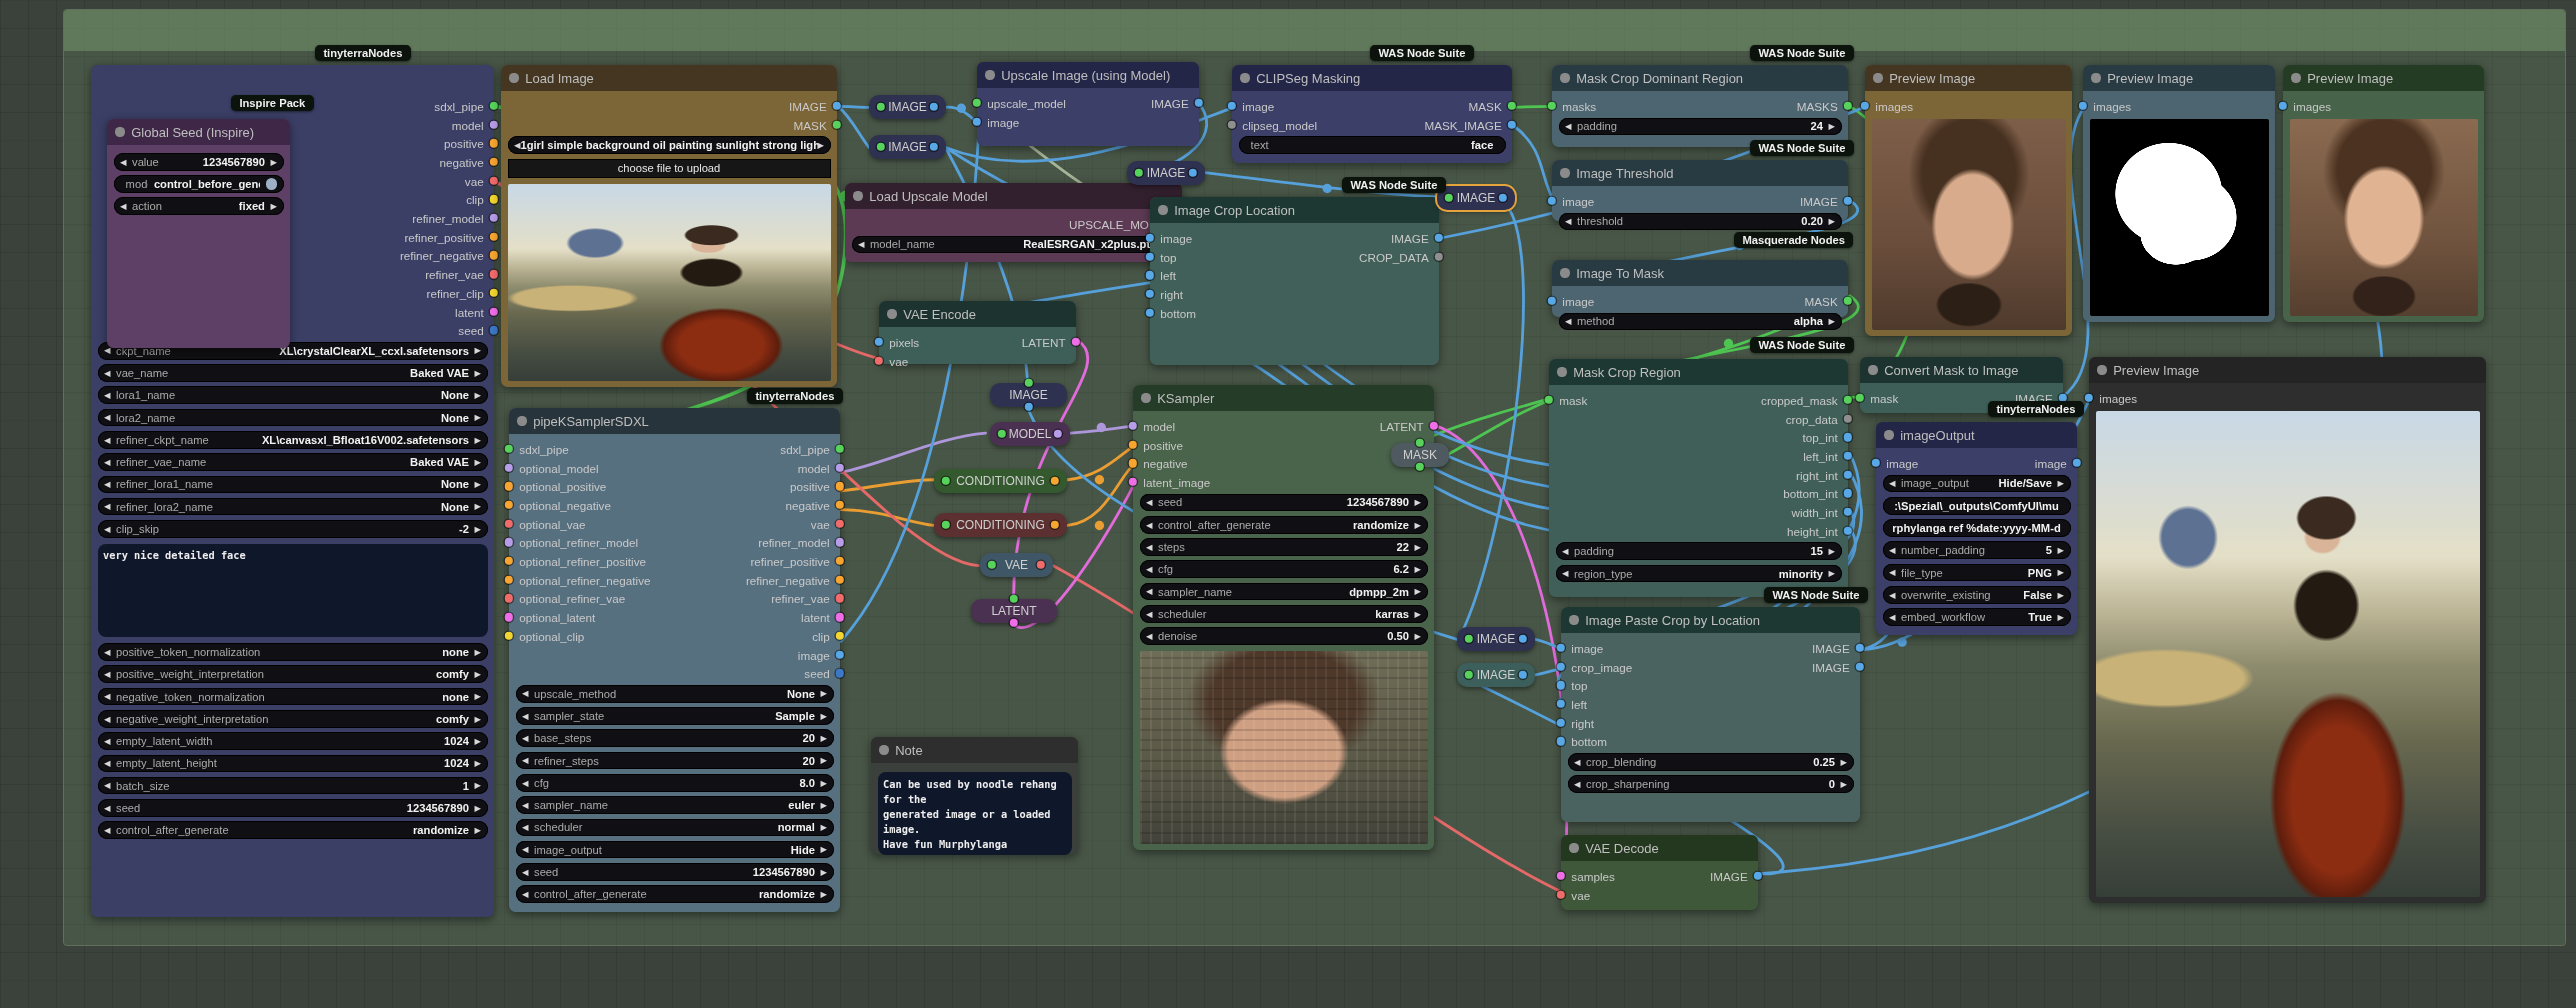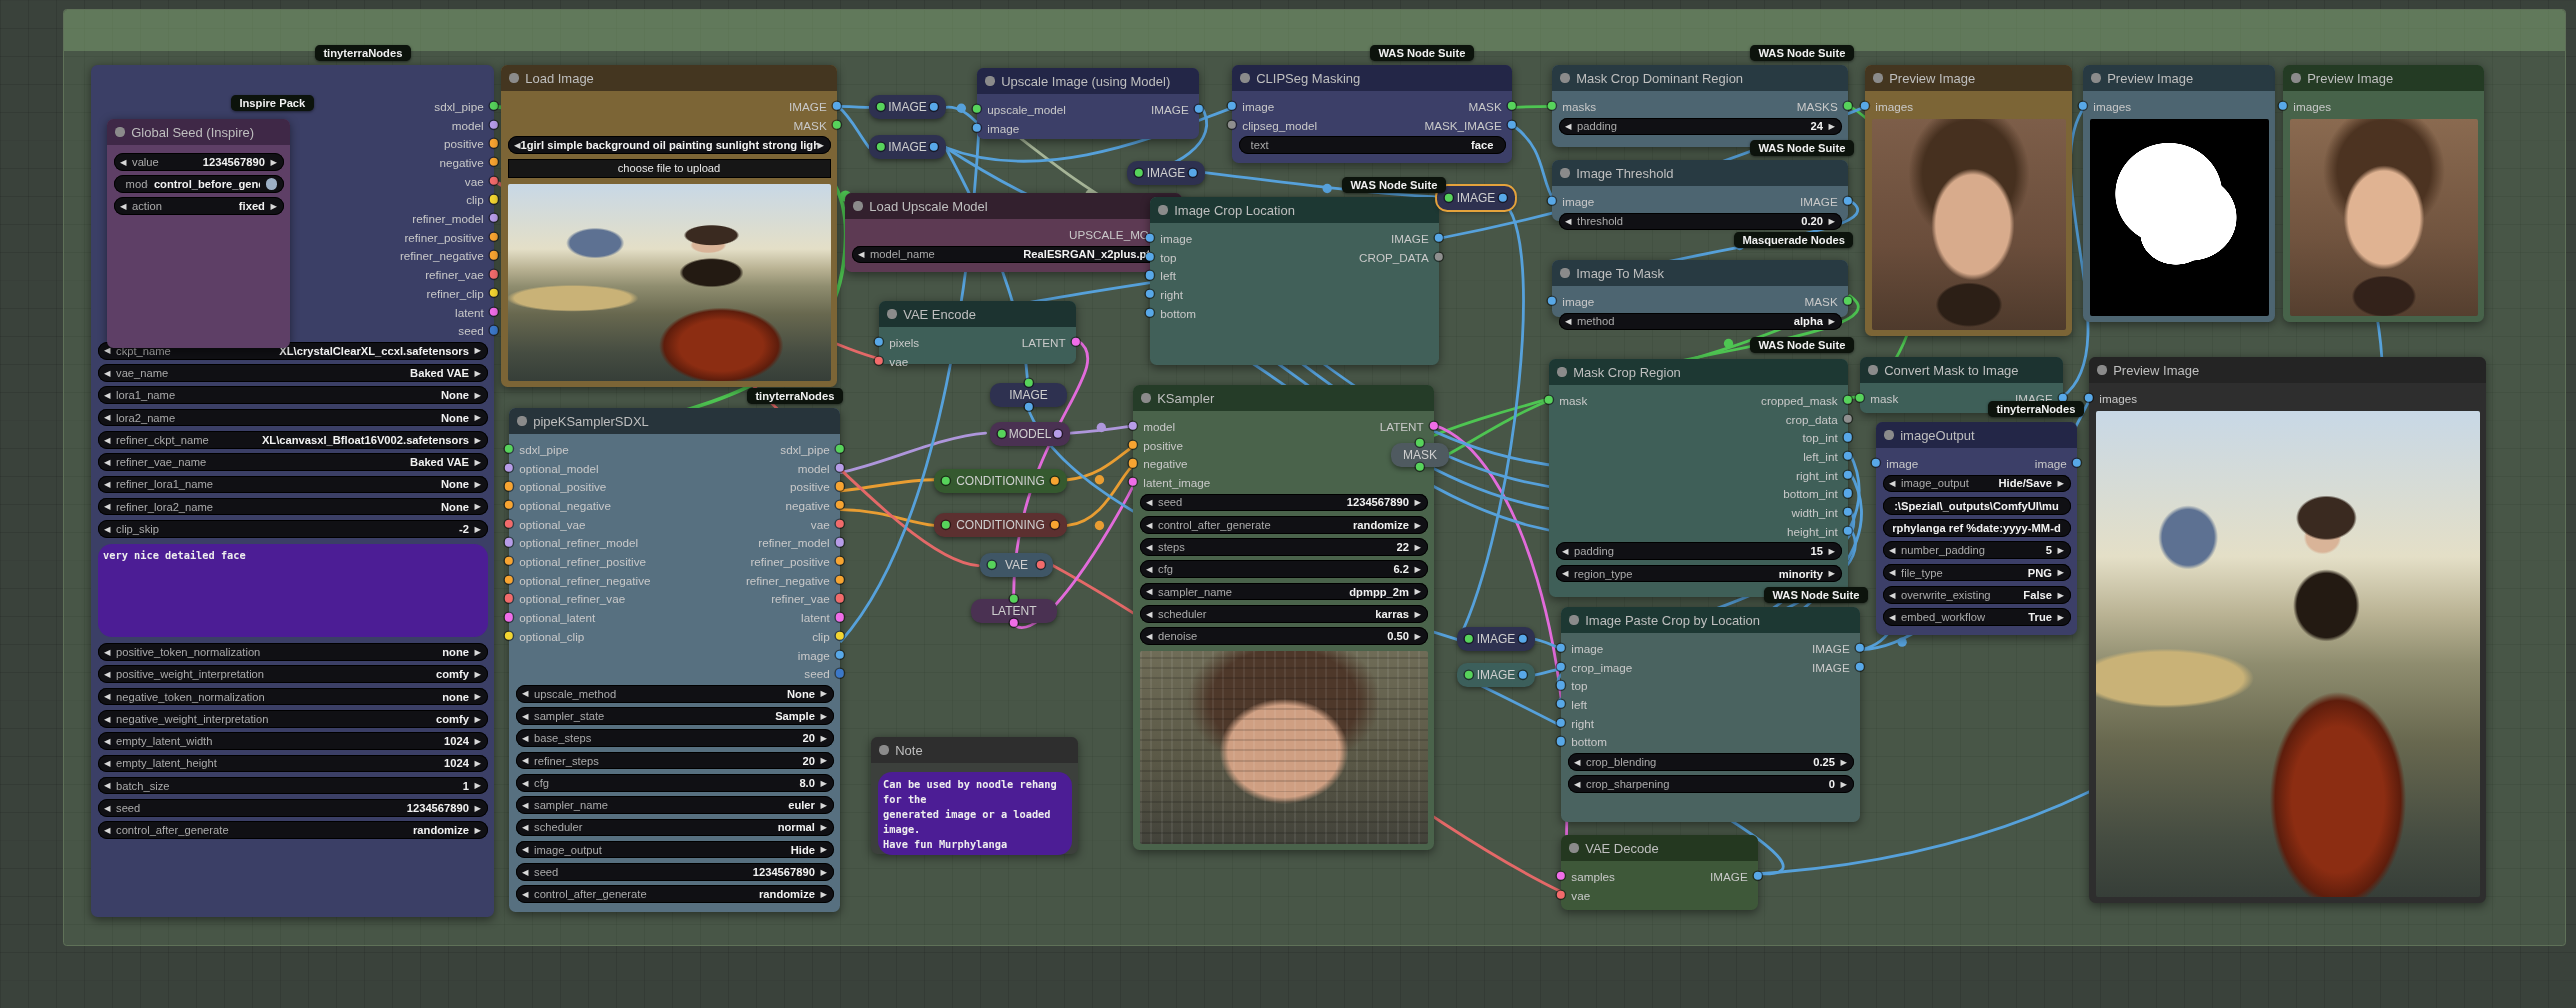--- a/index.html
+++ b/index.html
@@ -29,21 +29,21 @@
   .pl.i{left:10.3px;} .pl.o{right:10.3px;}
   .wg{position:relative;height:17.7px;margin:2.3px 6.5px;background:#101014;border-radius:9.3px;flex:none;
     display:flex;align-items:center;padding:0 6.5px;box-shadow:inset 0 0 0 0.9px #000;}
   .wg .arr{font-size:8.4px;color:#d8d8d8;flex:none;line-height:1;}
   .wg .wl{font-size:11.2px;color:#ababab;margin:0 5.6px;white-space:nowrap;overflow:hidden;}
   .wg .wv{font-size:11.2px;color:#f2f2f2;margin:0 5.6px;margin-left:auto;white-space:nowrap;overflow:hidden;font-weight:bold;}
   .wg.center .wv{margin:0 auto;}
   .wg .tgl{width:11.2px;height:11.2px;border-radius:50%;background:#9db0c6;margin-left:auto;flex:none;}
   .wbtn{height:17.7px;margin:2.3px 6.5px;background:#161616;border:0.9px solid #000;flex:none;
     display:flex;align-items:center;justify-content:center;font-size:11.2px;color:#e8e8e8;}
-  .wta{margin:3.7px 6.5px;background:#4c1d95;border-radius:14px;flex:none;padding:4.7px 5.6px;
+  .wta{margin:3.7px 6.5px;background:#0f172a;border-radius:8px;flex:none;padding:4.7px 5.6px;
     font-family:"DejaVu Sans Mono",monospace;font-size:10.3px;font-weight:bold;color:#eee;white-space:pre-wrap;line-height:1.45;}
   .pv{flex:1;margin:3.7px 6.5px 6.5px;background:#111;border-radius:1.9px;}
   .reroute{position:absolute;height:24px;border-radius:10.3px;background:var(--bg,#2e3150);z-index:3;
     box-shadow:0 1.9px 5.6px rgba(0,0,0,.45);display:flex;align-items:center;justify-content:center;}
   .reroute .rl{font-size:12px;color:#cfcfcf;}
   .reroute .pin{box-shadow:0 0 0 1.4px rgba(0,0,0,.5);}
   .reroute .pin.ri{left:12px;top:50%;}
   .reroute .pin.ro{left:calc(100% - 12px);top:50%;}
   .reroute.v .pin.ri{left:50%;top:0;}
   .reroute.v .pin.ro{left:50%;top:100%;}
@@ -504,21 +504,21 @@
           <span class="arr">▶</span>
         </div>
         <div class="wg">
           <span class="arr">◀</span>
           <span class="wl">control_after_generate</span>
           <span class="wv">randomize</span>
           <span class="arr">▶</span>
         </div>
       </div>
     </div>
-  <div class="node" style="left:845px;top:193px;width:337px;height:79px;--hdr:#33202e;--body:#5d3a53">
+  <div class="node" style="left:845px;top:183px;width:337px;height:79px;--hdr:#33202e;--body:#5d3a53">
       <div class="nh">
         <span class="cdot"></span>
         <span class="nt">Load Upscale Model</span>
       </div>
       <div class="nb">
         <div class="iorow">
           <span class="pin o" style="background: rgb(87, 211, 91);"></span>
           <span class="pl o">UPSCALE_MODEL</span>
         </div>
         <div class="wg">
@@ -540,21 +540,21 @@
           <span class="pl i">pixels</span>
           <span class="pin o" style="background: rgb(240, 109, 232);"></span>
           <span class="pl o">LATENT</span>
         </div>
         <div class="iorow">
           <span class="pin i" style="background: rgb(242, 107, 107);"></span>
           <span class="pl i">vae</span>
         </div>
       </div>
     </div>
-  <div class="node" style="left:977px;top:68px;width:222px;height:71px;--hdr:#232647;--body:#3c3f68">
+  <div class="node" style="left:977px;top:62px;width:222px;height:84px;--hdr:#232647;--body:#3c3f68">
       <div class="nh">
         <span class="cdot"></span>
         <span class="nt">Upscale Image (using Model)</span>
       </div>
       <div class="nb">
         <div class="iorow">
           <span class="pin i" style="background: rgb(87, 211, 91);"></span>
           <span class="pl i">upscale_model</span>
           <span class="pin o" style="background: rgb(88, 168, 232);"></span>
           <span class="pl o">IMAGE</span>

